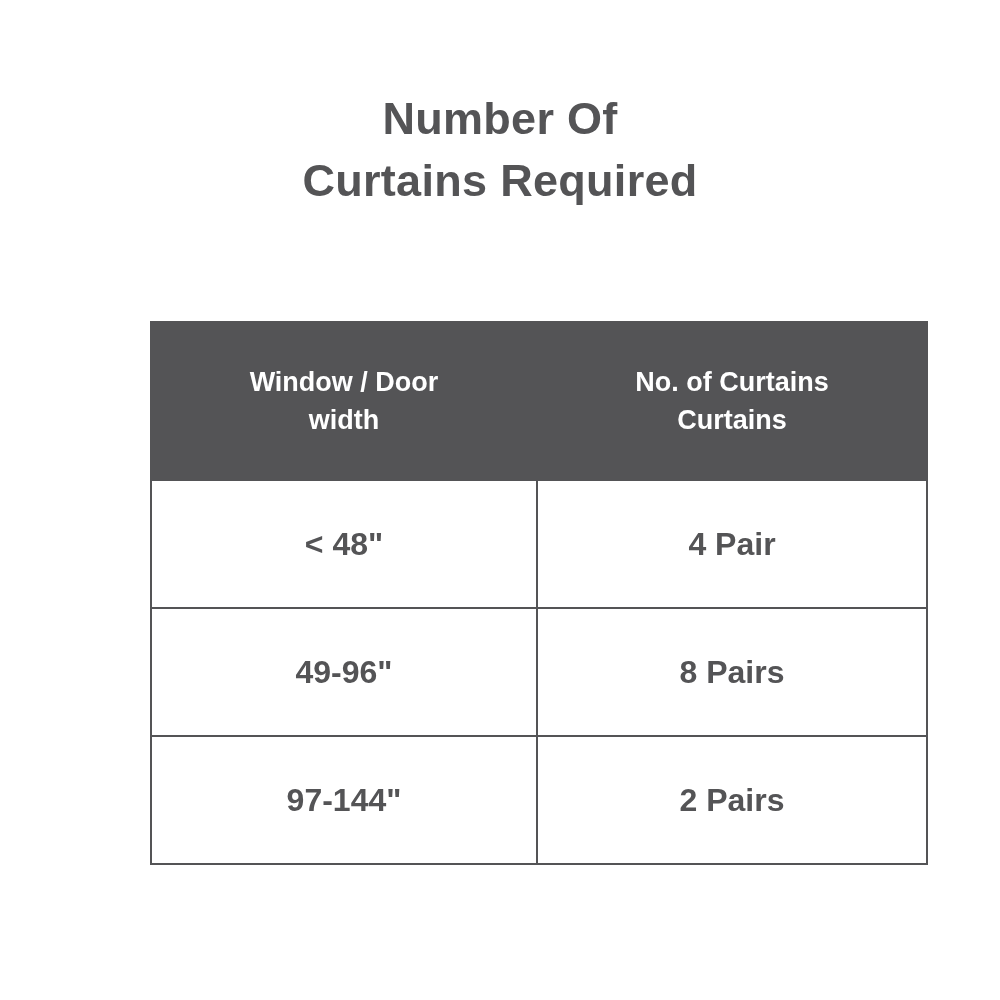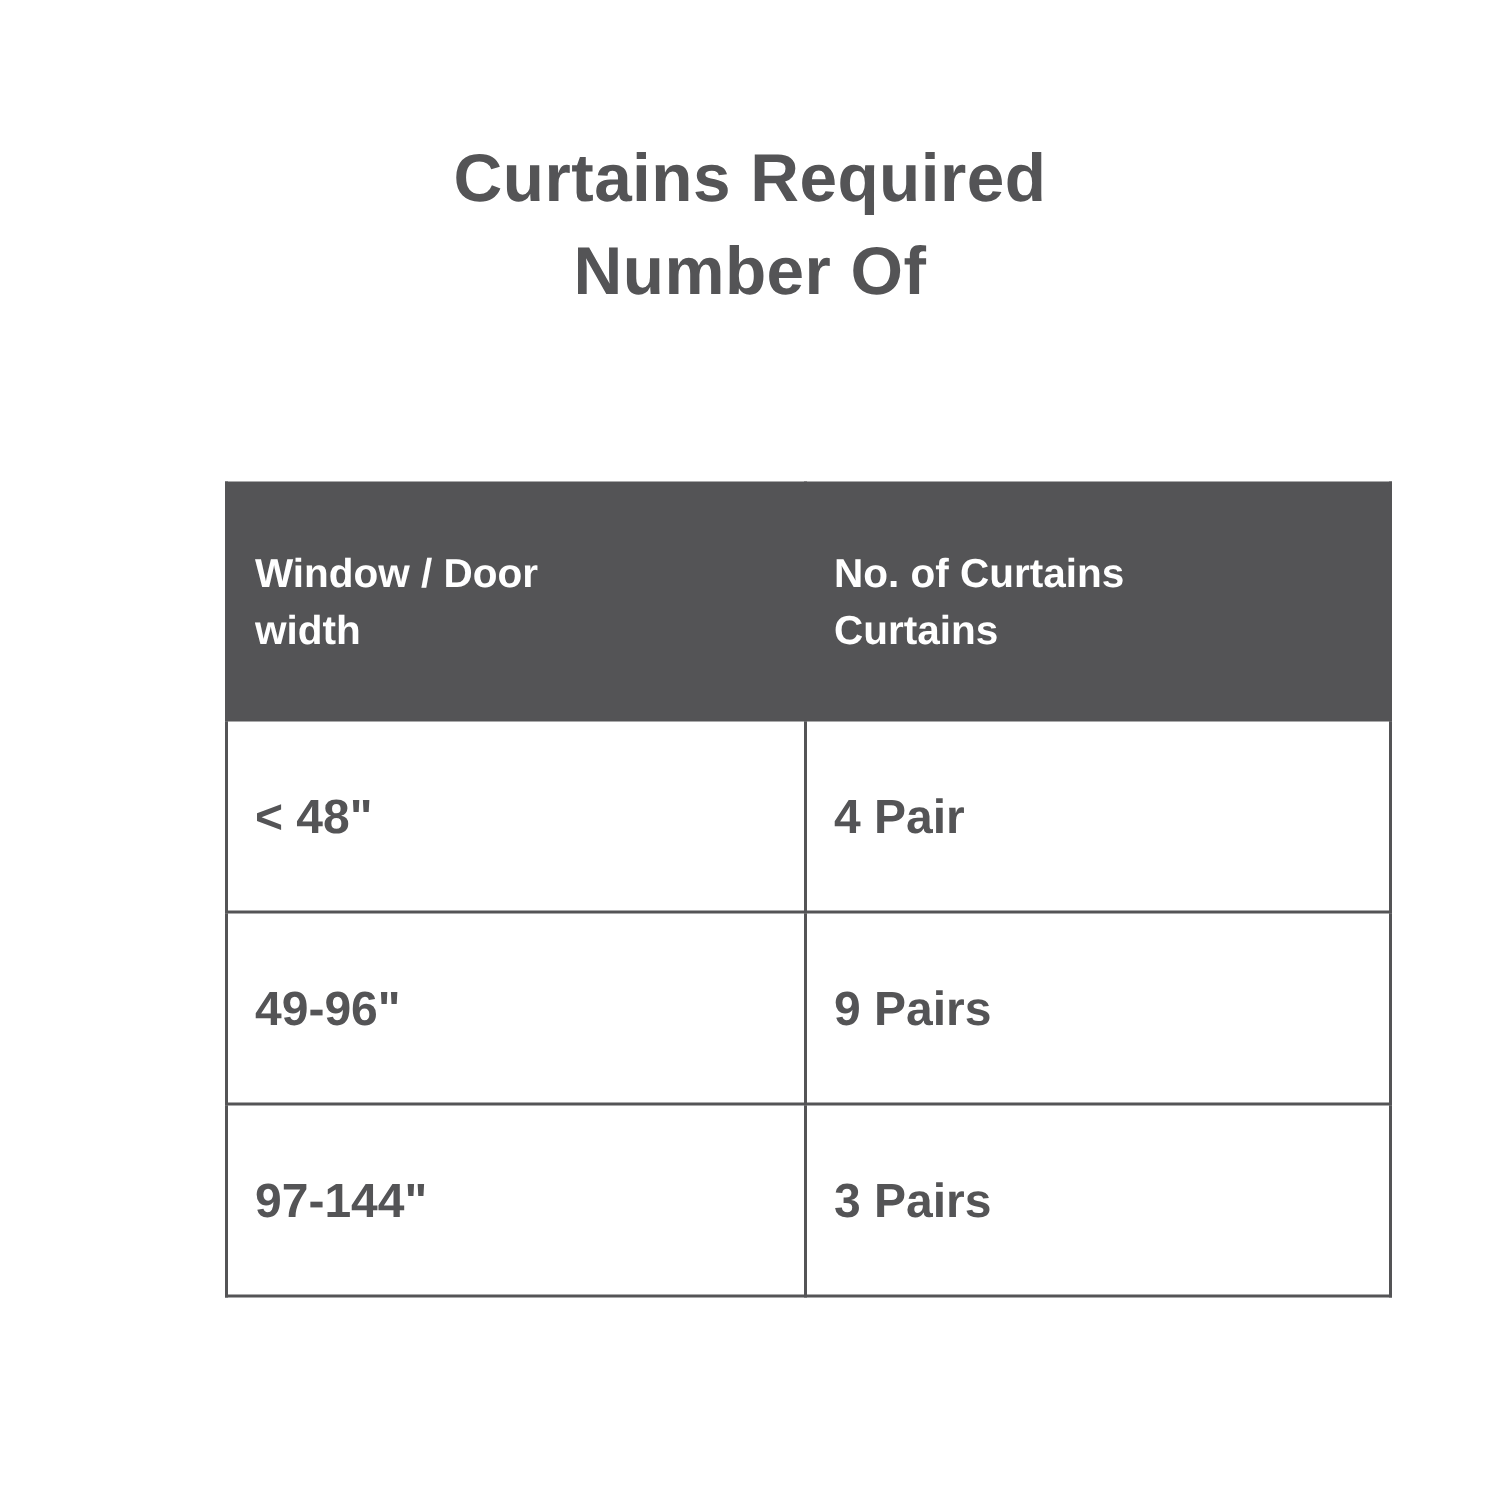--- a/index.html
+++ b/index.html
@@ -45,21 +45,21 @@
 
   table.size-table {
     border-collapse: collapse;
     width: 700px;
     table-layout: fixed;
   }
 
   table.size-table th,
   table.size-table td {
     border: 2px solid #545456;
-    text-align: left;
+    text-align: center;
     vertical-align: middle;
     padding: 0;
     margin-left: 31px;
   }
 
   table.size-table th {
     background: #545456;
     color: #ffffff;
     font-size: 27px;
     font-weight: bold;
@@ -79,22 +79,22 @@
 
   .col-left { width: 348px; }
   .col-right { width: 352px; }
 </style>
 </head>
 <body>
 
 <div class="page">
 
   <div class="title-block">
+    <span class="title-line">Number Of</span>
     <span class="title-line">Curtains Required</span>
-    <span class="title-line">Number Of</span>
   </div>
 
   <div class="table-wrap">
     <table class="size-table">
       <thead>
         <tr>
           <th class="col-left">
             <span>Window / Door</span><br>
             <span>width</span>
           </th>
@@ -104,23 +104,23 @@
           </th>
         </tr>
       </thead>
       <tbody>
         <tr>
           <td class="col-left">&lt; 48"</td>
           <td class="col-right">4 Pair</td>
         </tr>
         <tr>
           <td class="col-left">49-96"</td>
-          <td class="col-right">9 Pairs</td>
+          <td class="col-right">8 Pairs</td>
         </tr>
         <tr>
           <td class="col-left">97-144"</td>
-          <td class="col-right">3 Pairs</td>
+          <td class="col-right">2 Pairs</td>
         </tr>
       </tbody>
     </table>
   </div>
 
 </div>
 
 </body></html>

